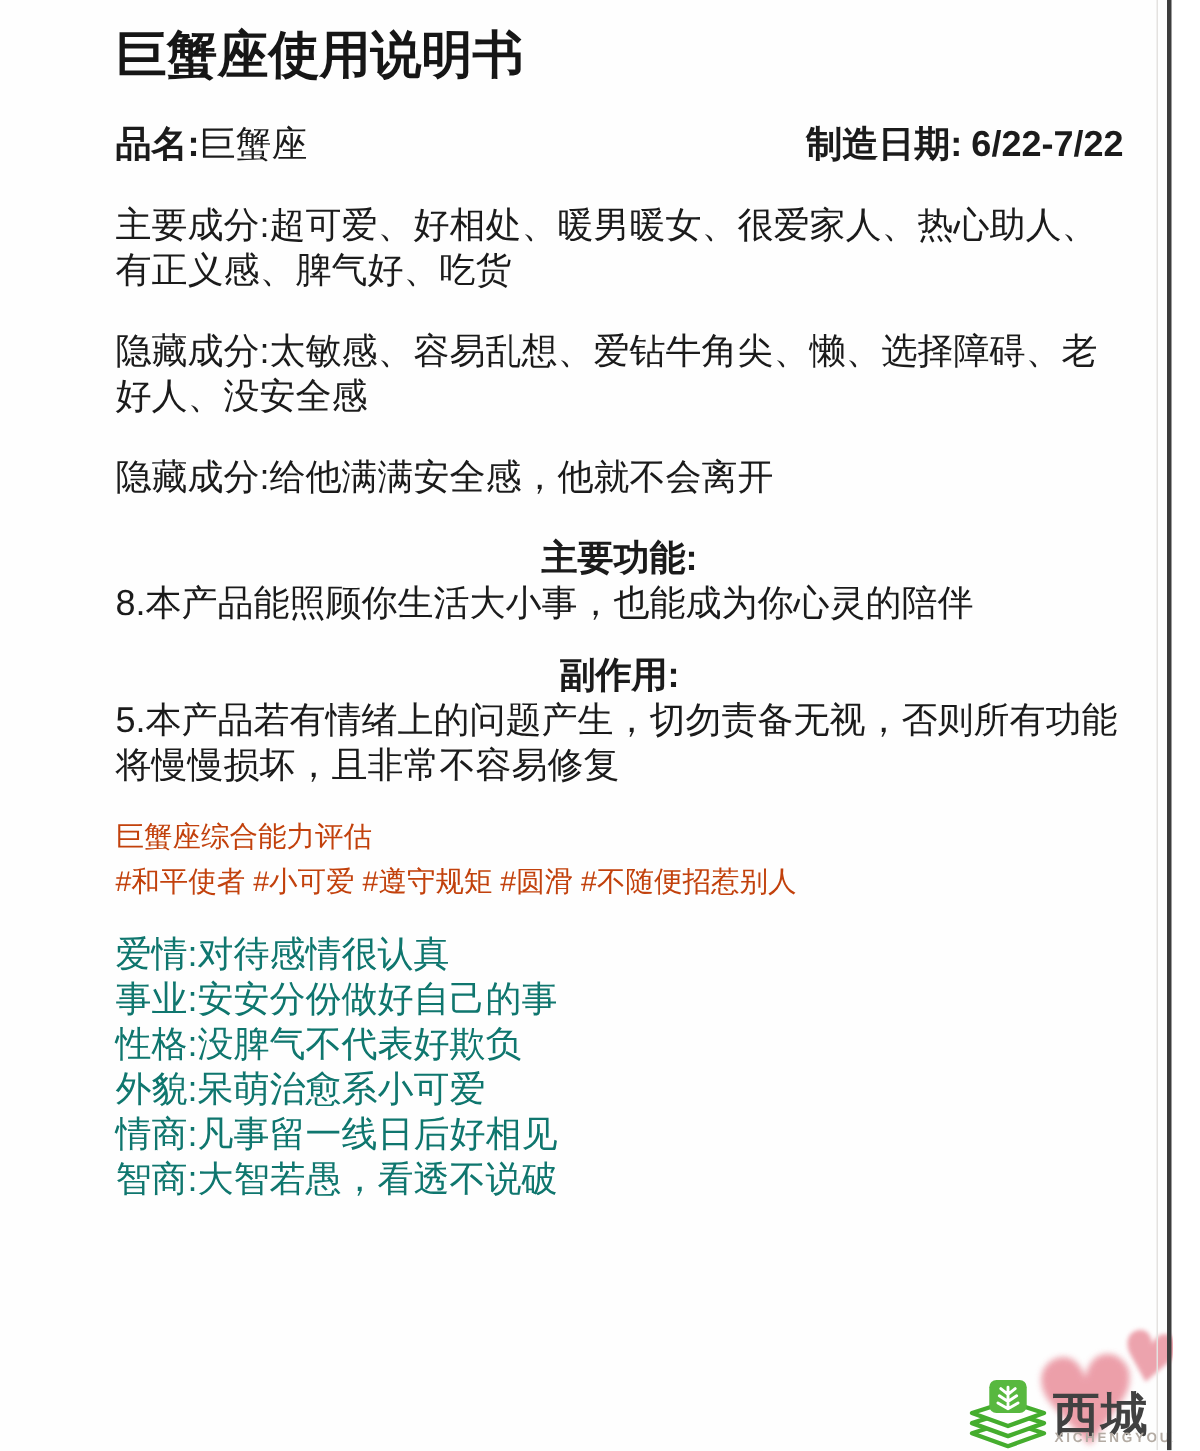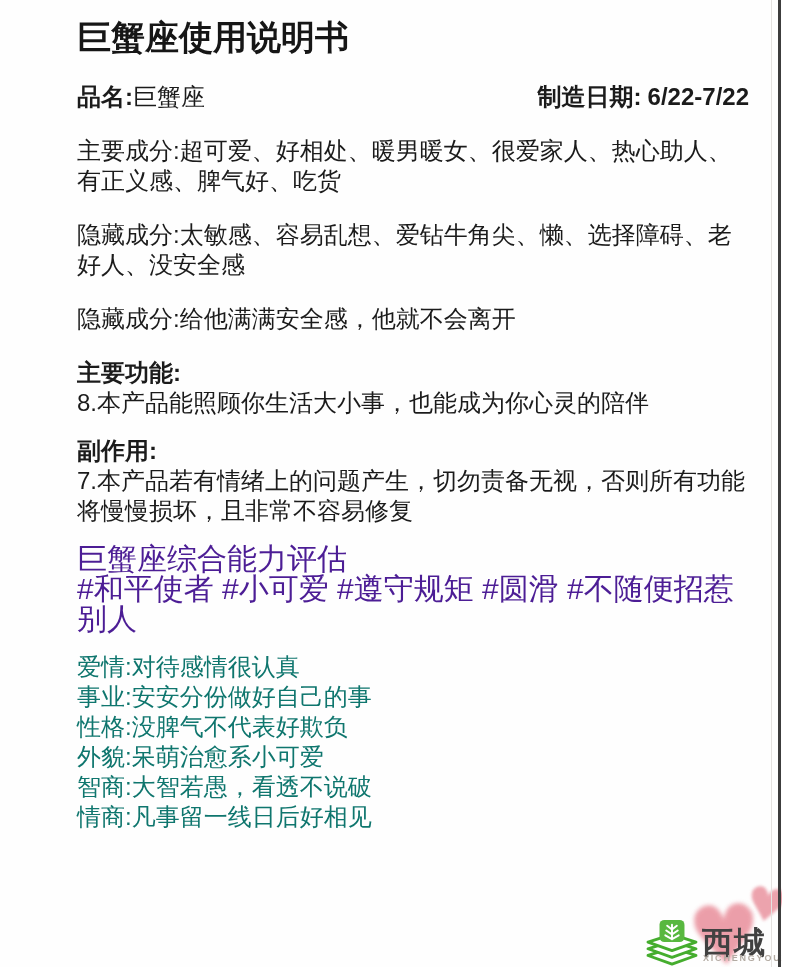--- a/index.html
+++ b/index.html
@@ -27,23 +27,23 @@
     font-size:24px; line-height:30px; margin-bottom:24px;
   }
   .meta-label { font-weight:700; }
   .meta-value { font-weight:400; }
   .meta-date .meta-value { font-weight:700; margin-left:6px; }
 
   .para { font-size:24px; line-height:30px; margin-bottom:24px; }
   .para .lbl { font-weight:400; }
 
   .list-block { font-size:24px; line-height:30px; margin-bottom:18px; }
-  .list-block .heading { font-weight:700; }
+  .list-block .heading { font-weight:700;text-align:center; }
 
-  .assessment { font-size:30px; line-height:30px; margin-bottom:18px; color:#4c1d95; }
+  .assessment { font-size:19px; line-height:30px; margin-bottom:18px; color:#c2410c; }
 
   .ratings { font-size:24px; line-height:30px; color:#0f766e; }
 
   
   .watermark { position:absolute; left:0; top:0; width:100%; height:100%; pointer-events:none; }
   .heart { position:absolute; color:#e88a97; font-family:"DejaVu Sans",sans-serif; }
   .heart-big   { left:688px; top:888px; font-size:82px; opacity:.82; filter:blur(2px); transform:rotate(-4deg); }
   .heart-small { left:746px; top:878px; font-size:46px; opacity:.78; filter:blur(1.5px); transform:rotate(10deg); }
 
   .wm-logo { position:absolute; left:643px; top:919px; width:58px; height:48px; }
@@ -86,35 +86,35 @@
       <span class="lbl">隐藏成分:</span><span>给他满满安全感，他就不会离开</span>
     </p>
 
     <div class="list-block">
       <div class="heading">主要功能:</div>
       <div class="item">8.本产品能照顾你生活大小事，也能成为你心灵的陪伴</div>
     </div>
 
     <div class="list-block">
       <div class="heading">副作用:</div>
-      <div class="item">7.本产品若有情绪上的问题产生，切勿责备无视，否则所有功能将慢慢损坏，且非常不容易修复</div>
+      <div class="item">5.本产品若有情绪上的问题产生，切勿责备无视，否则所有功能将慢慢损坏，且非常不容易修复</div>
     </div>
 
     <div class="assessment">
       <div>巨蟹座综合能力评估</div>
       <div>#和平使者 #小可爱 #遵守规矩 #圆滑 #不随便招惹别人</div>
     </div>
 
     <div class="ratings">
       <div class="rating-line"><span>爱情:</span><span>对待感情很认真</span></div>
       <div class="rating-line"><span>事业:</span><span>安安分份做好自己的事</span></div>
       <div class="rating-line"><span>性格:</span><span>没脾气不代表好欺负</span></div>
       <div class="rating-line"><span>外貌:</span><span>呆萌治愈系小可爱</span></div>
+      <div class="rating-line"><span>情商:</span><span>凡事留一线日后好相见</span></div>
       <div class="rating-line"><span>智商:</span><span>大智若愚，看透不说破</span></div>
-      <div class="rating-line"><span>情商:</span><span>凡事留一线日后好相见</span></div>
     </div>
 
   </div>
 
   <div class="watermark">
     <span class="heart heart-big">♥</span>
     <span class="heart heart-small">♥</span>
 
     <svg class="wm-logo" viewBox="0 0 60 50" xmlns="http://www.w3.org/2000/svg">
       <path d="M30 30 L55 38 L30 47 L5 38 Z" fill="none" stroke="#45ad2e" stroke-width="3" stroke-linejoin="round"></path>

